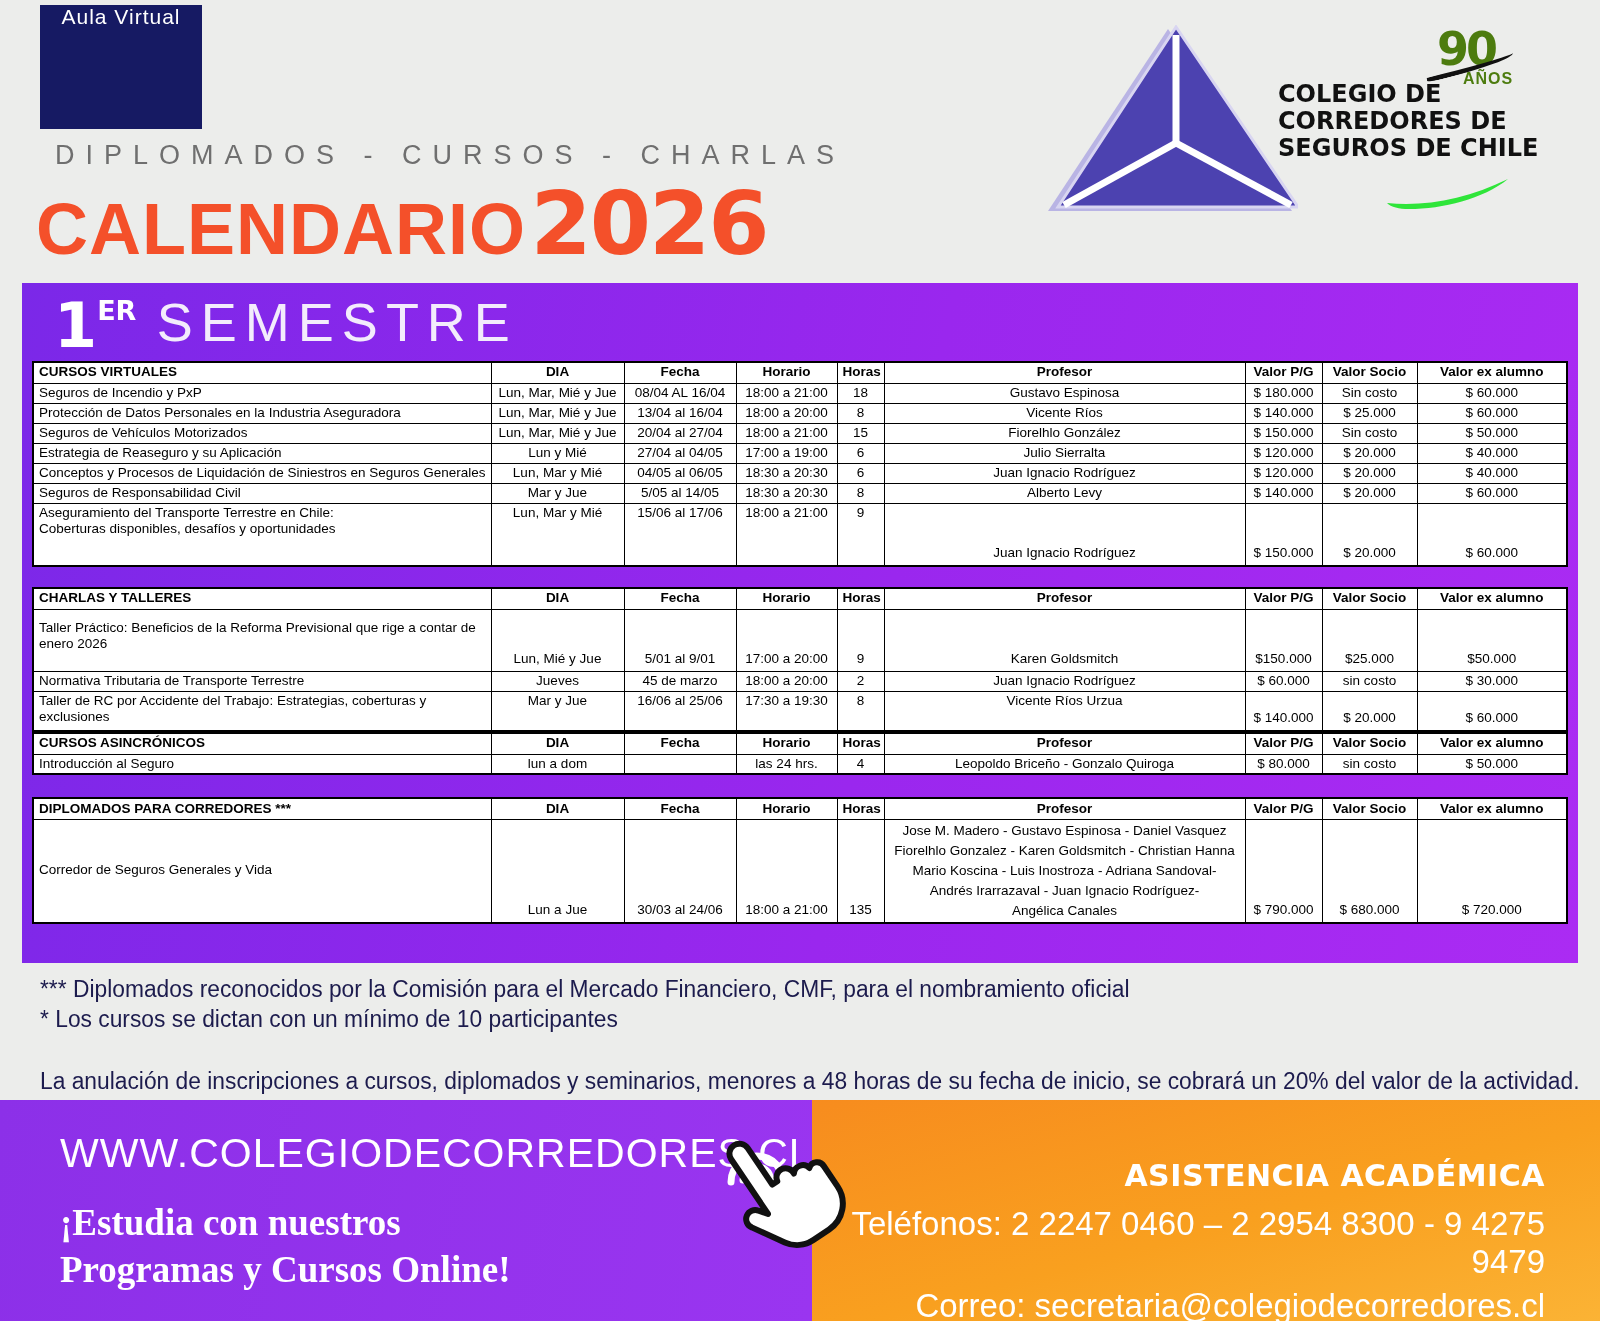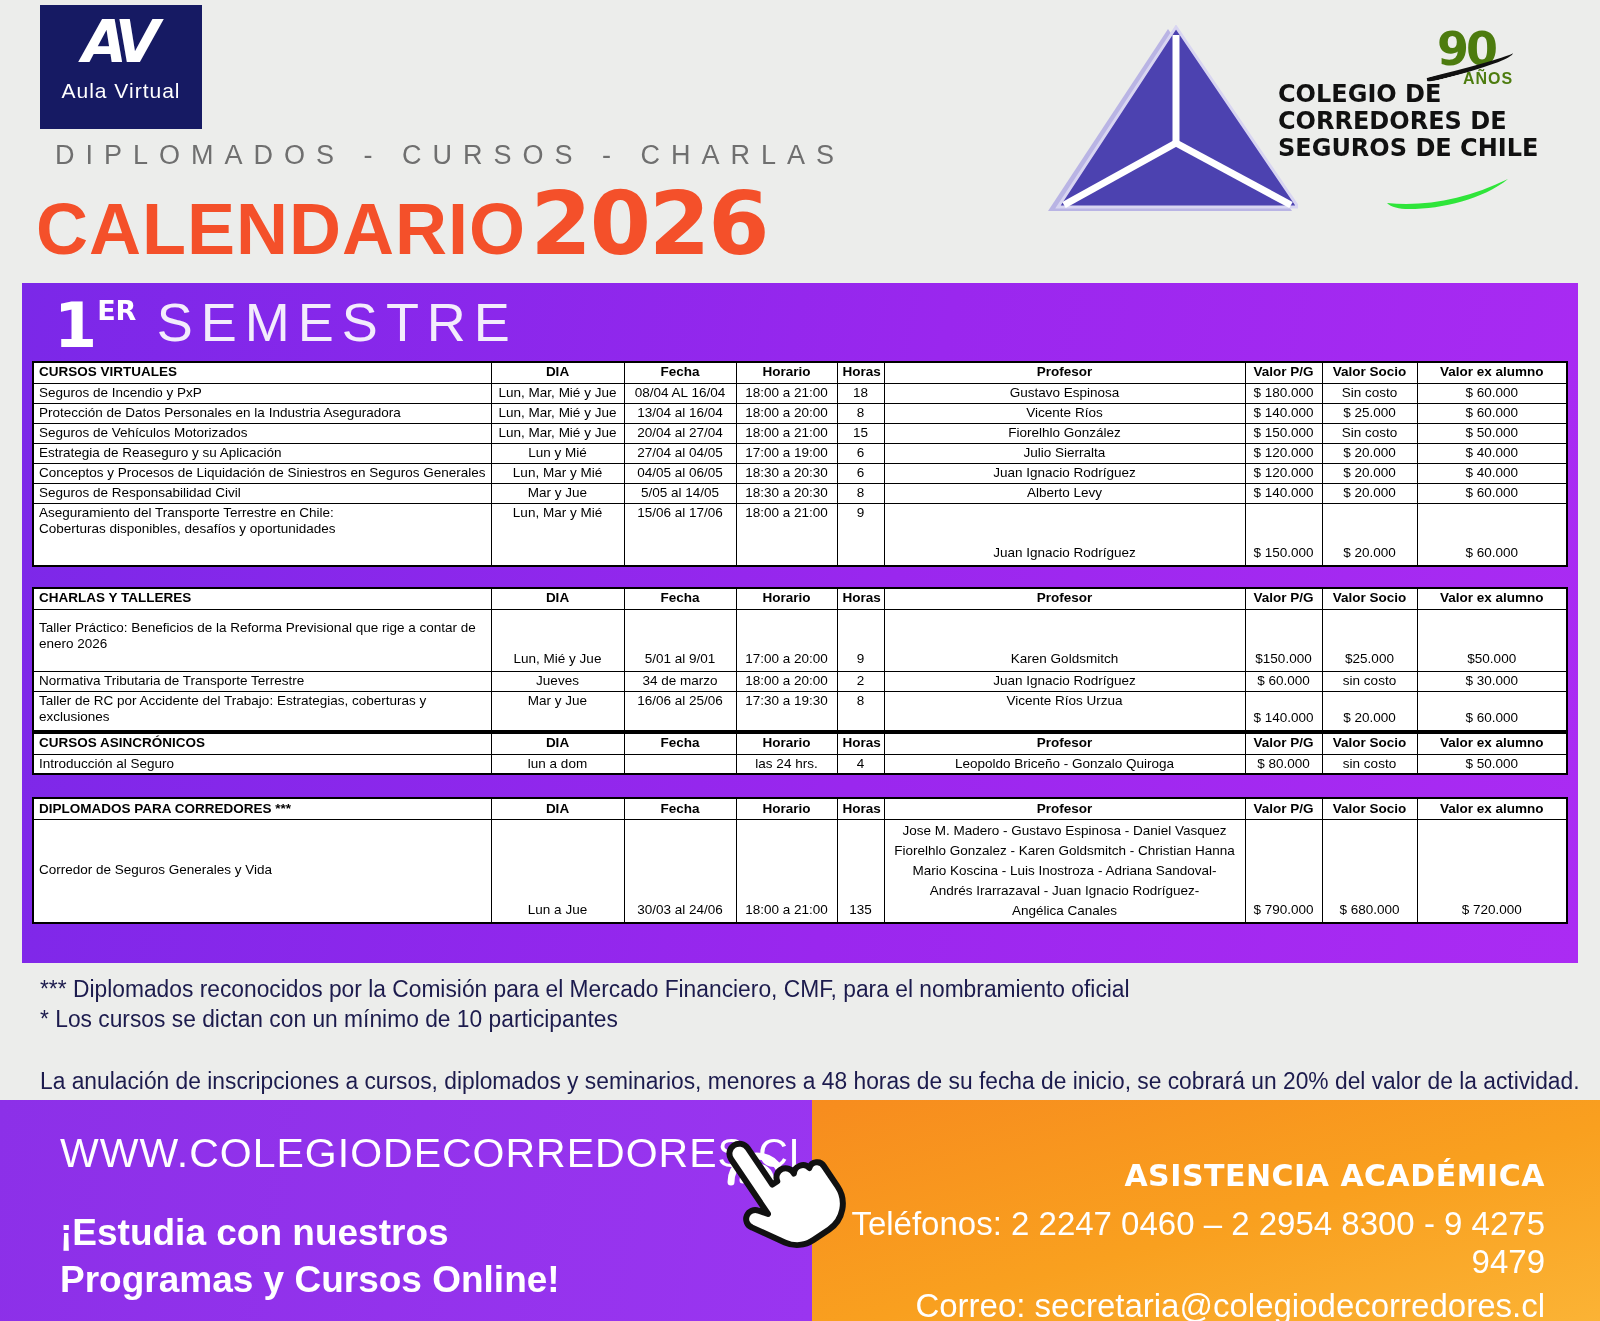--- a/index.html
+++ b/index.html
@@ -83,36 +83,35 @@
   .notes .gap { height:32px; }
 
   
   .footer { position:absolute; left:0; top:1100px; width:1600px; height:221px; display:flex; }
   .footer-left {
     width:812px; height:100%;
     background:linear-gradient(100deg,#8c30e8 0%, #9a35f0 100%);
     color:#fff; padding:30px 0 0 60px;
   }
   .site { font-size:41px; letter-spacing:1px; font-weight:400; }
-  .tagline { margin-top:32px; font-family:Liberation Sans, sans-serif; font-size:37px; font-weight:bold; line-height:47px; }
+  .tagline { margin-top:22px; font-family:Liberation Serif, serif; font-size:37px; font-weight:bold; line-height:47px; }
   .footer-right {
     width:788px; height:100%;
     background:linear-gradient(165deg,#f78c1e 0%, #f9a01f 55%, #fbb335 100%);
     color:#fff; text-align:right; padding:58px 55px 0 0;
   }
   .asist { font-family:"DejaVu Sans", sans-serif; font-size:30px; font-weight:bold; letter-spacing:0.5px; }
   .phones { margin-top:12px; font-size:33px; font-weight:300; }
   .mail { margin-top:6px; font-size:33px; font-weight:300; }
   .cursor-icon { position:absolute; left:693px; top:1112px; z-index:5; }
 </style>
 </head>
 <body>
 
 <div class="aula-logo">
-  <div class="aula-monogram">AV</div>
   <div class="aula-label">Aula Virtual</div>
 </div>
 
 <div class="subtitle">DIPLOMADOS - CURSOS - CHARLAS</div>
 
 <div class="main-title">
   <span class="w1">CALENDARIO</span>
   <span class="w2">2026</span>
 </div>
 
@@ -283,21 +282,21 @@
           <td class="vb">17:00 a 20:00</td>
           <td class="vb">9</td>
           <td class="vb">Karen Goldsmitch</td>
           <td class="vb">$150.000</td>
           <td class="vb">$25.000</td>
           <td class="vb">$50.000</td>
         </tr>
     <tr class="r20">
           <td class="n">Normativa Tributaria de Transporte Terrestre</td>
           <td>Jueves</td>
-          <td>34 de marzo</td>
+          <td>45 de marzo</td>
           <td>18:00 a 20:00</td>
           <td>2</td>
           <td>Juan Ignacio Rodríguez</td>
           <td>$ 60.000</td>
           <td>sin costo</td>
           <td>$ 30.000</td>
         </tr>
     <tr class="r40">
           <td class="n vt">Taller de RC por Accidente del Trabajo: Estrategias, coberturas y exclusiones</td>
           <td class="vt">Mar y Jue</td>

